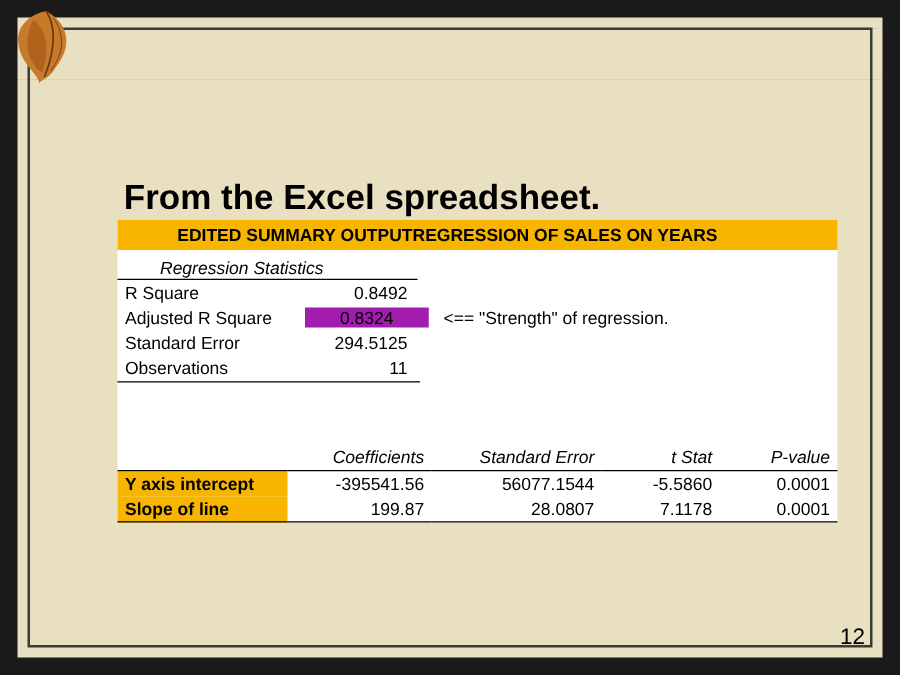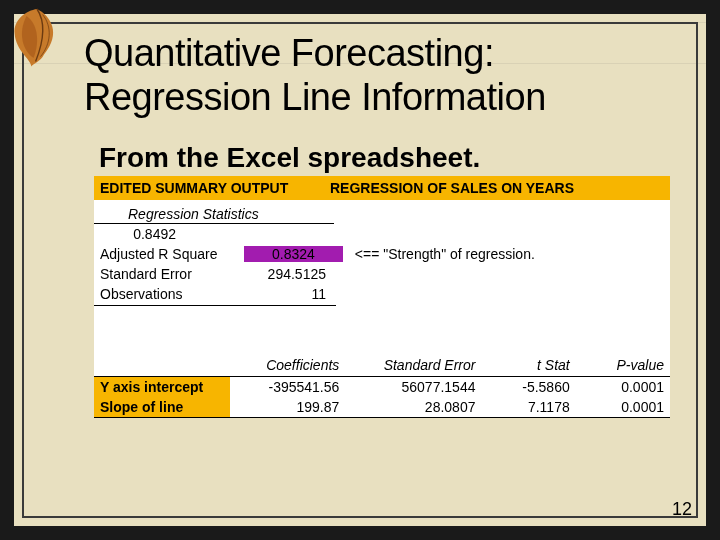--- a/index.html
+++ b/index.html
@@ -46,21 +46,21 @@
     background: #fff;
     font-size: 14px;
     color: #000;
   }
   .hdr-row {
     background: #f7b500;
     display: flex;
     padding: 4px 6px;
     font-weight: bold;
   }
-  .hdr-left { flex: 0 0 230px; }
+  .hdr-left { flex: 0 0 230px; text-align: right; }
   .hdr-right { flex: 1; }
   .stats-title {
     font-style: italic;
     font-weight: 500;
     padding: 6px 6px 1px 34px;
     border-bottom: 1.5px solid #000;
     width: 240px;
   }
   .stats-table { width: 100%; }
   .stats-row { display: flex; align-items: center; height: 20px; }
@@ -103,37 +103,34 @@
 
   <div class="leaf">
     <svg viewBox="0 0 100 100">
       <path d="M50 10 C 70 20, 85 45, 60 75 C 55 85, 45 88, 42 92 C 40 80, 20 70, 18 45 C 16 25, 35 12, 50 10 Z" fill="#c77a2a"></path>
       <path d="M50 10 C 60 25, 62 50, 48 85" stroke="#6b3a10" stroke-width="2" fill="none"></path>
       <path d="M35 20 C 50 30, 55 55, 45 80 C 30 70, 22 45, 35 20 Z" fill="#a85a1a" opacity="0.7"></path>
       <path d="M58 18 C 72 35, 70 60, 55 78" stroke="#6b3a10" stroke-width="1" fill="none"></path>
     </svg>
   </div>
 
-  <div class="title">
-    <span>Quantitative Forecasting:</span><br>
-    <span>Regression Line Information</span>
-  </div>
 
   <div class="subtitle">From the Excel spreadsheet.</div>
 
   <div class="sheet">
     <div class="hdr-row">
       <div class="hdr-left">EDITED SUMMARY OUTPUT</div>
       <div class="hdr-right">REGRESSION OF SALES ON YEARS</div>
     </div>
 
     <div class="stats-title">Regression Statistics</div>
 
     <div class="stats-table">
       <div class="stats-row">
+        <div class="stats-label">R Square</div>
         <div class="stats-val">0.8492</div>
         <div class="stats-note"></div>
       </div>
       <div class="stats-row">
         <div class="stats-label">Adjusted R Square</div>
         <div class="stats-val"><span class="hl-val">0.8324</span></div>
         <div class="stats-note">&lt;== "Strength" of regression.</div>
       </div>
       <div class="stats-row">
         <div class="stats-label">Standard Error</div>

